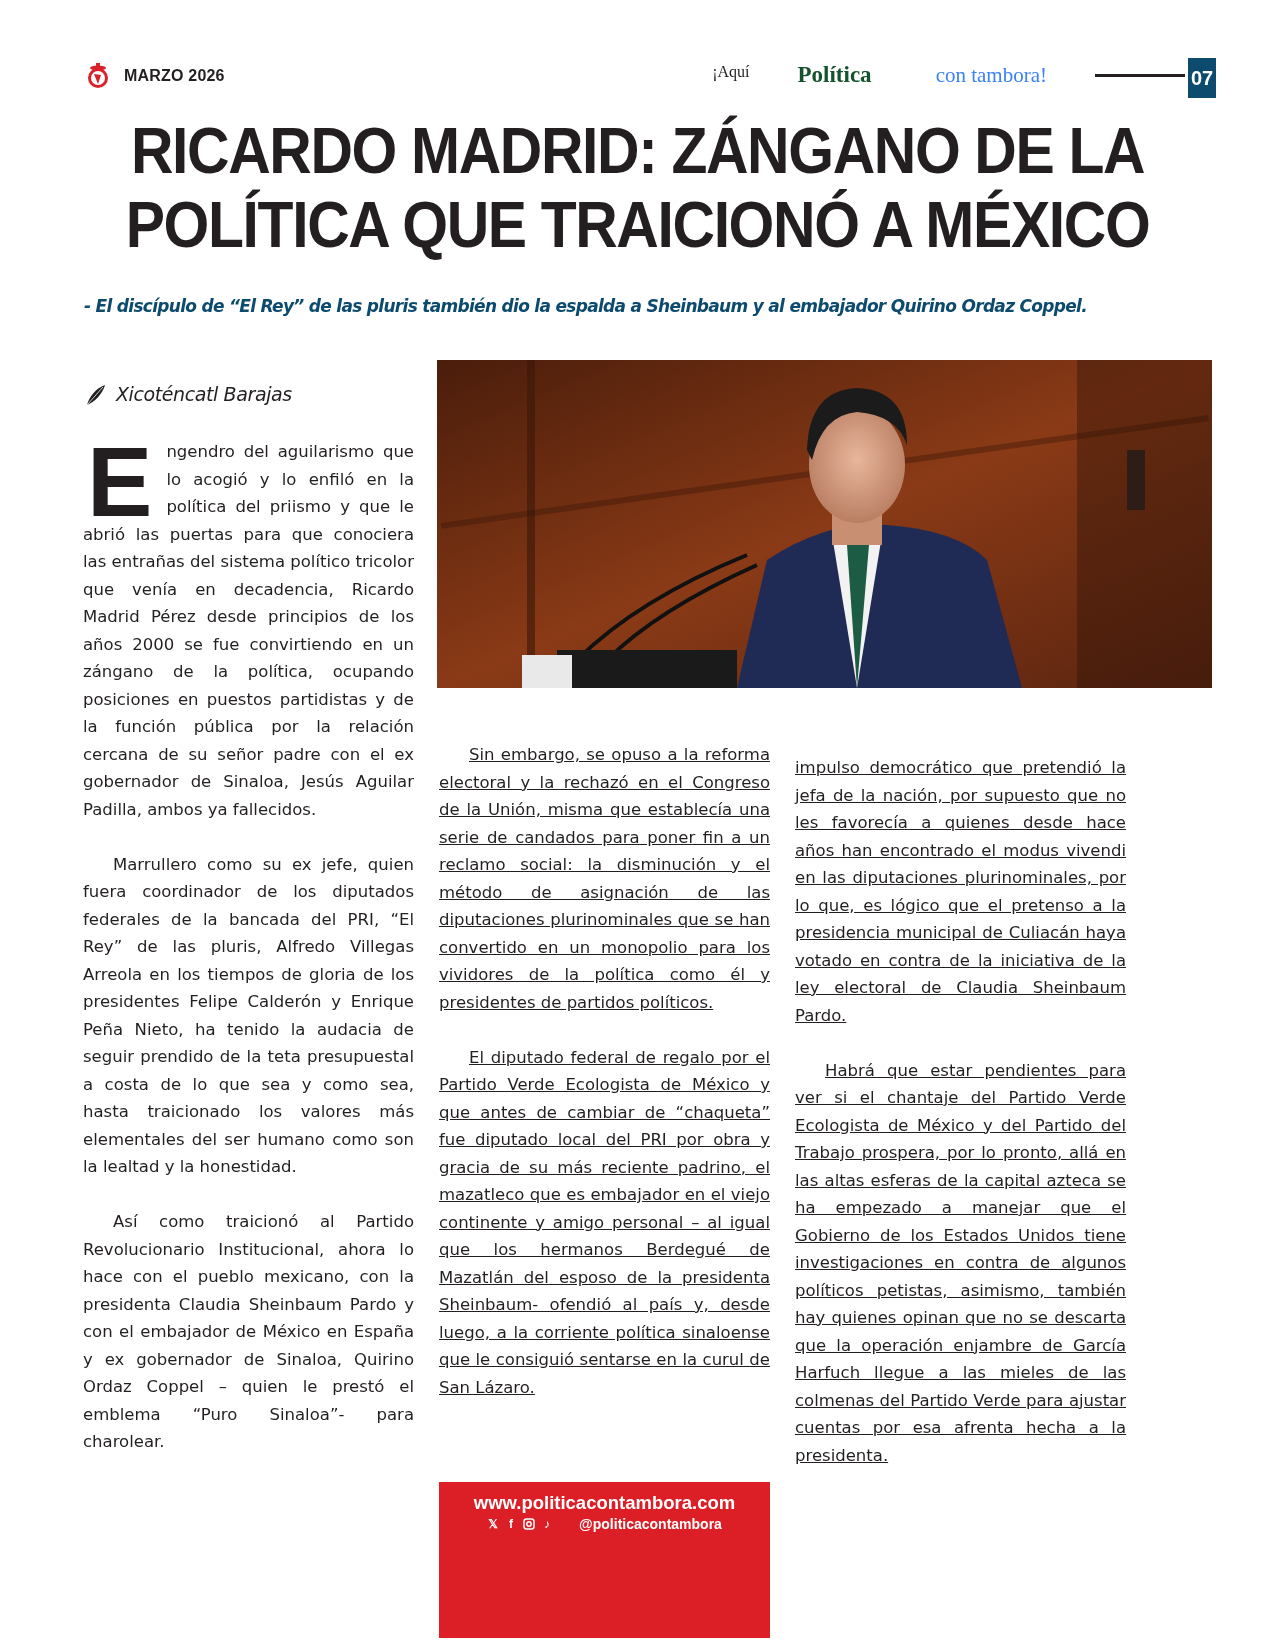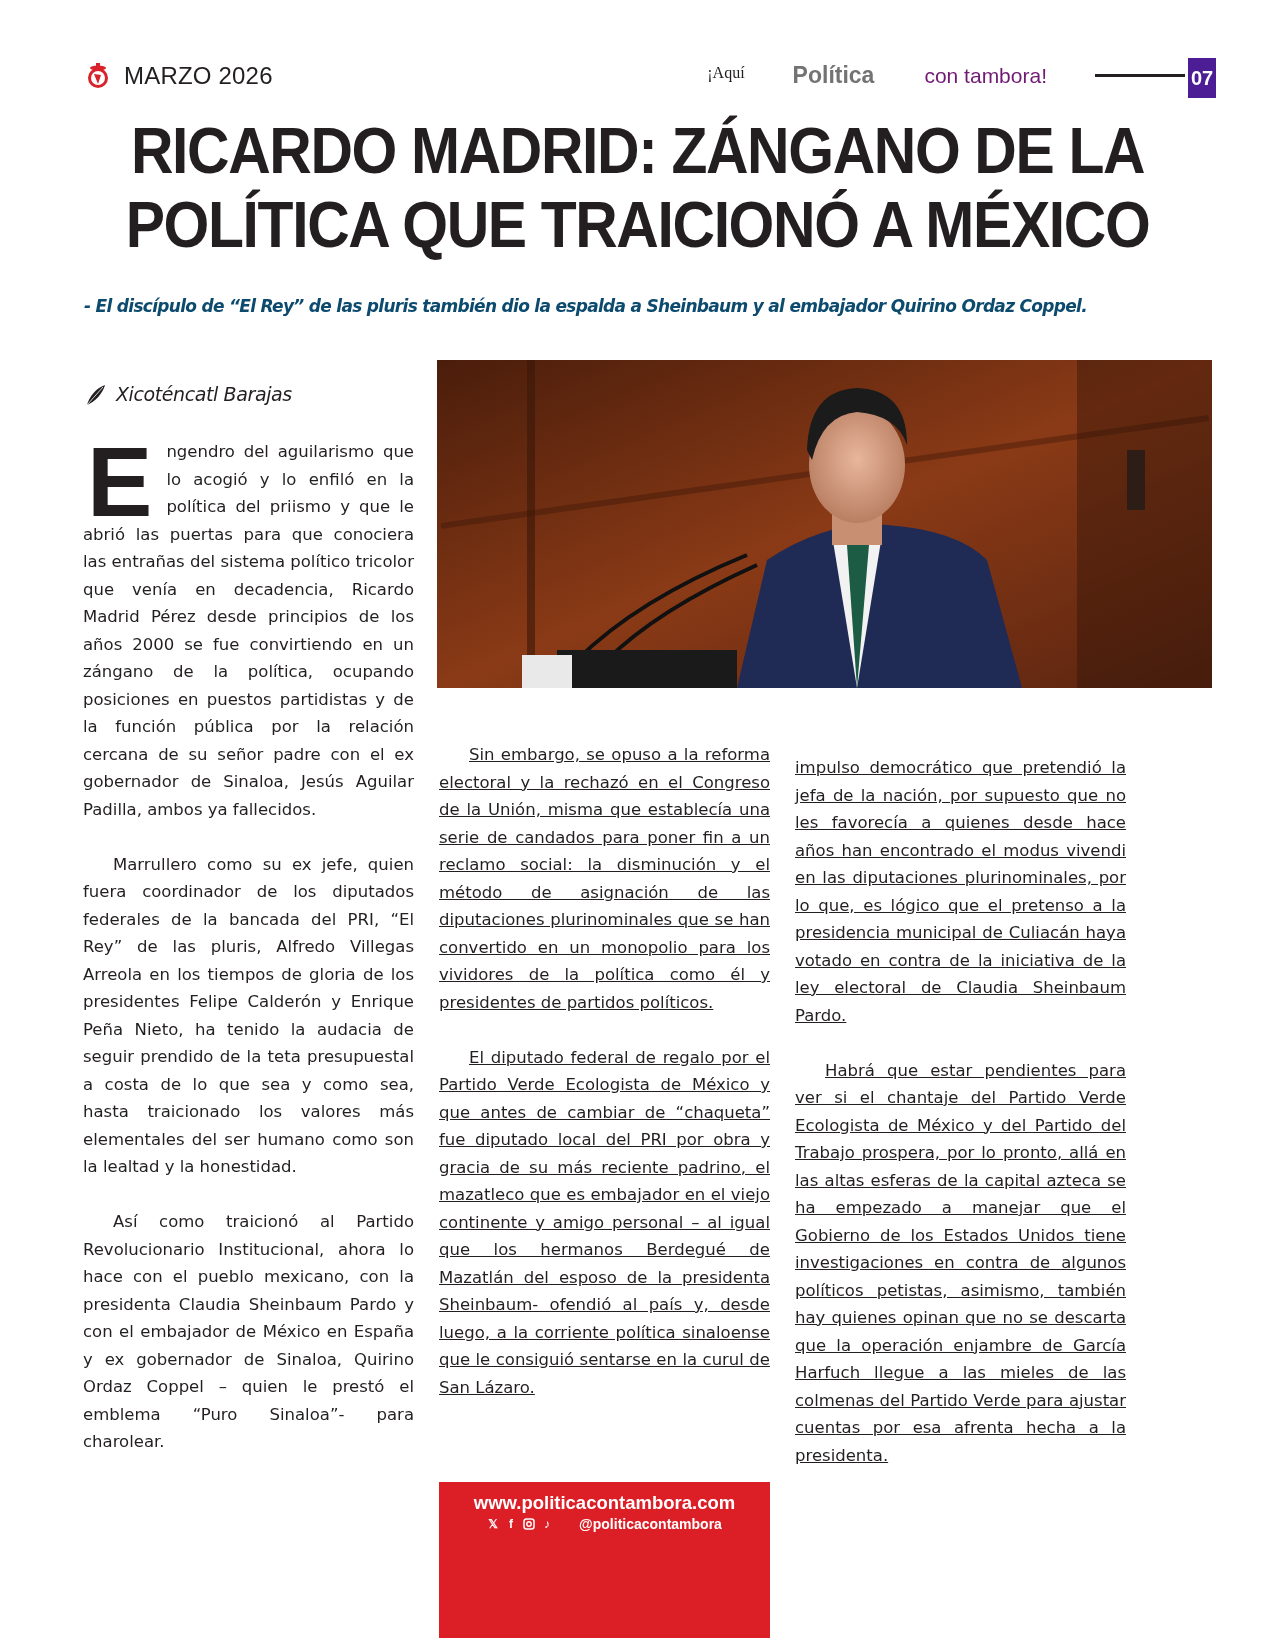--- a/index.html
+++ b/index.html
@@ -1,25 +1,25 @@
 <!DOCTYPE html>
 <html><head>
 <meta charset="utf-8">
 <style>
   html, body { margin: 0; padding: 0; background: #ffffff; }
   body { width: 1275px; height: 1650px; position: relative; overflow: hidden; font-family: "DejaVu Sans", sans-serif; color: #231f20; }
   .topbar-left { position: absolute; left: 84px; top: 62px; display: flex; align-items: center; gap: 12px; }
   .logo { width: 28px; height: 28px; }
-  .issue-date { font-family: "Liberation Sans", sans-serif; font-weight: normal; font-size: 24px; color: #231f20; letter-spacing: 0.2px; text-align: center; }
+  .issue-date { font-family: "Liberation Sans", sans-serif; font-weight: bold; font-size: 16px; color: #231f20; letter-spacing: 0.2px; text-align: center; }
   .topbar-right { position: absolute; right: 90px; top: 62px; display: flex; align-items: center; gap: 44px; }
   .tag-pre { font-family: "Liberation Serif", serif; font-size: 16px; color: #231f20; margin-right: 4px; position: relative; top: -3px; }
-  .tag-brand { font-family: Liberation Sans, sans-serif; font-weight: bold; font-size: 23px; color: #737373; margin-right: 6px; }
-  .tag-post { font-family: Liberation Sans, sans-serif; font-size: 21px; color: #701a75; }
+  .tag-brand { font-family: Liberation Serif, serif; font-weight: bold; font-size: 23px; color: #14532d; margin-right: 20px; }
+  .tag-post { font-family: Liberation Serif, serif; font-size: 21px; color: #3b82f6; }
   .tag-rule { width: 90px; height: 3px; background: #231f20; margin-left: 4px; }
-  .page-num { position: absolute; right: 59px; top: 58px; width: 28px; height: 40px; background: #4c1d95; color: #fff; font-family: "Liberation Sans", sans-serif; font-weight: bold; font-size: 20px; display: flex; align-items: center; justify-content: center; }
+  .page-num { position: absolute; right: 59px; top: 58px; width: 28px; height: 40px; background: #0c4a6e; color: #fff; font-family: "Liberation Sans", sans-serif; font-weight: bold; font-size: 20px; display: flex; align-items: center; justify-content: center; }
   .headline { position: absolute; left: 60px; width: 1155px; top: 114px; text-align: center; font-family: "Liberation Sans", sans-serif; font-weight: bold; font-size: 64px; line-height: 74px; color: #231f20; letter-spacing: -1.5px; transform: scaleX(0.92); transform-origin: center top; }
   .subtitle { position: absolute; left: 84px; top: 296px; font-family: "DejaVu Sans", sans-serif; font-style: italic; font-weight: bold; font-size: 17px; color: #0c4a6e; letter-spacing: -0.7px; white-space: nowrap; }
   .byline { position: absolute; left: 84px; top: 383px; display: flex; align-items: flex-start; gap: 8px; }
   .feather { width: 24px; height: 24px; }
   .author { font-family: "DejaVu Sans", sans-serif; font-style: italic; font-size: 19px; color: #231f20; letter-spacing: -0.4px; }
   .photo { position: absolute; left: 437px; top: 360px; width: 775px; height: 328px; overflow: hidden; background: #6b2d12; }
   .col { position: absolute; width: 331px; font-family: "DejaVu Sans", sans-serif; font-size: 16.5px; line-height: 27.5px; color: #231f20; text-align: justify; }
   .col p { margin: 0 0 27.5px 0; text-indent: 30px; }
   .col p.noindent { text-indent: 0; }
   .col p:last-child { margin-bottom: 0; }

